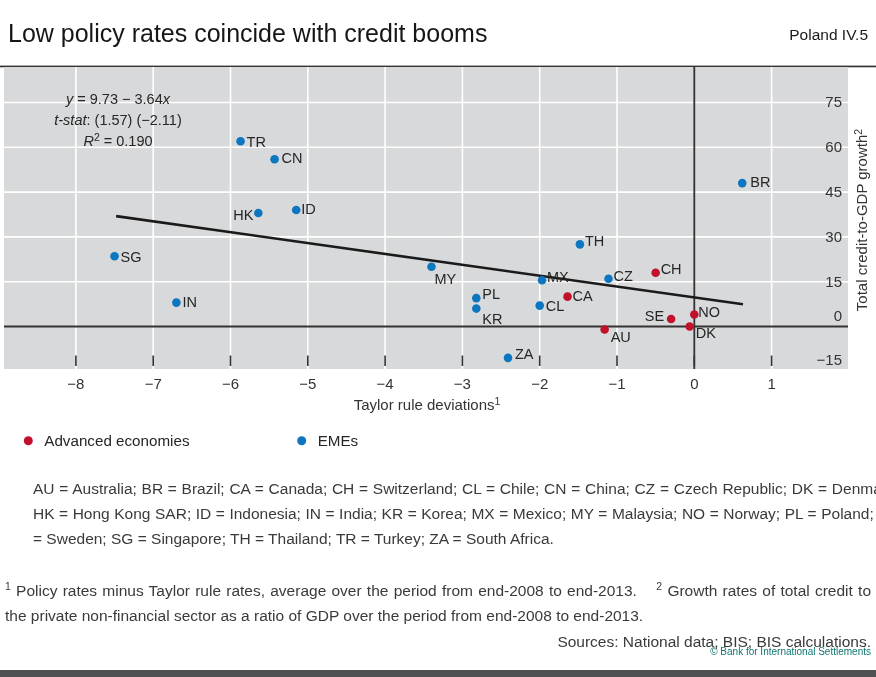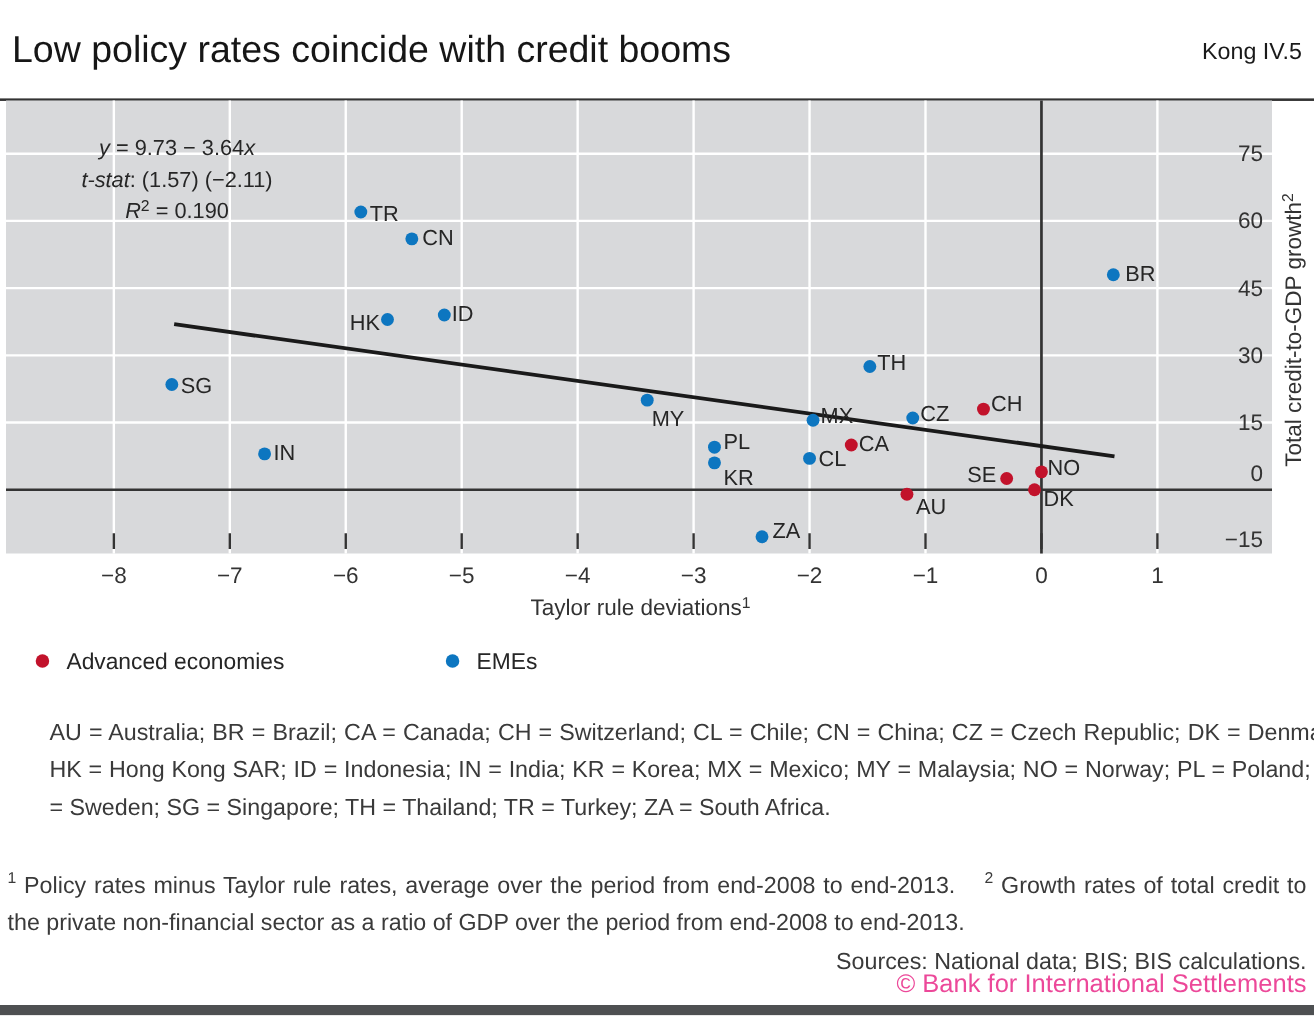--- a/index.html
+++ b/index.html
@@ -8,31 +8,31 @@
   .title{position:absolute;left:8px;top:20px;font-size:25px;line-height:26px;color:#161616;}
   .graphlabel{position:absolute;right:8px;top:26px;font-size:15.5px;color:#1a1a1a;}
   #chart-wrap{position:absolute;left:0;top:64px;width:876px;height:392px;}
   .defs{position:absolute;left:5px;top:460px;width:866px;font-size:15.5px;line-height:25.4px;
         text-align:justify;color:#3a3a3a;margin-left:28px;}
   .footnotes{position:absolute;left:5px;top:562px;width:866px;font-size:15.5px;line-height:25.4px;
         text-align:justify;color:#3a3a3a;}
   .footnotes sup{font-size:10.5px;line-height:0;}
   .fn-gap{display:inline-block;width:9px;}
   .sources{position:absolute;left:5px;top:617px;width:866px;font-size:15.5px;color:#3a3a3a;text-align:right;}
-  .copyright{position:absolute;right:5px;top:646px;font-size:17px;color:#ec4899;}
+  .copyright{position:absolute;right:5px;top:646px;font-size:10px;color:#0f766e;}
   .bottombar{position:absolute;left:0;top:670px;width:876px;height:7px;background:#4e5052;}
   svg text{font-family:"Liberation Sans",sans-serif;}
 </style>
 </head>
 <body>
 
 <div id="page">
 
   <div class="title">Low policy rates coincide with credit booms</div>
-  <div class="graphlabel">Kong IV.5</div>
+  <div class="graphlabel">Poland IV.5</div>
 
   <div id="chart-wrap">
     <svg id="chart-svg" width="876" height="392" viewBox="0 0 876 392">
         <rect x="0" y="1.6" width="876" height="1.7" fill="#333333"></rect>
         <rect x="4" y="3" width="844" height="302" fill="#d8d9db"></rect>
         <line x1="75.89999999999998" y1="3" x2="75.89999999999998" y2="305" stroke="#ffffff" stroke-width="1.6"></line>
         <line x1="153.19999999999993" y1="3" x2="153.19999999999993" y2="305" stroke="#ffffff" stroke-width="1.6"></line>
         <line x1="230.5" y1="3" x2="230.5" y2="305" stroke="#ffffff" stroke-width="1.6"></line>
         <line x1="307.79999999999995" y1="3" x2="307.79999999999995" y2="305" stroke="#ffffff" stroke-width="1.6"></line>
         <line x1="385.09999999999997" y1="3" x2="385.09999999999997" y2="305" stroke="#ffffff" stroke-width="1.6"></line>

